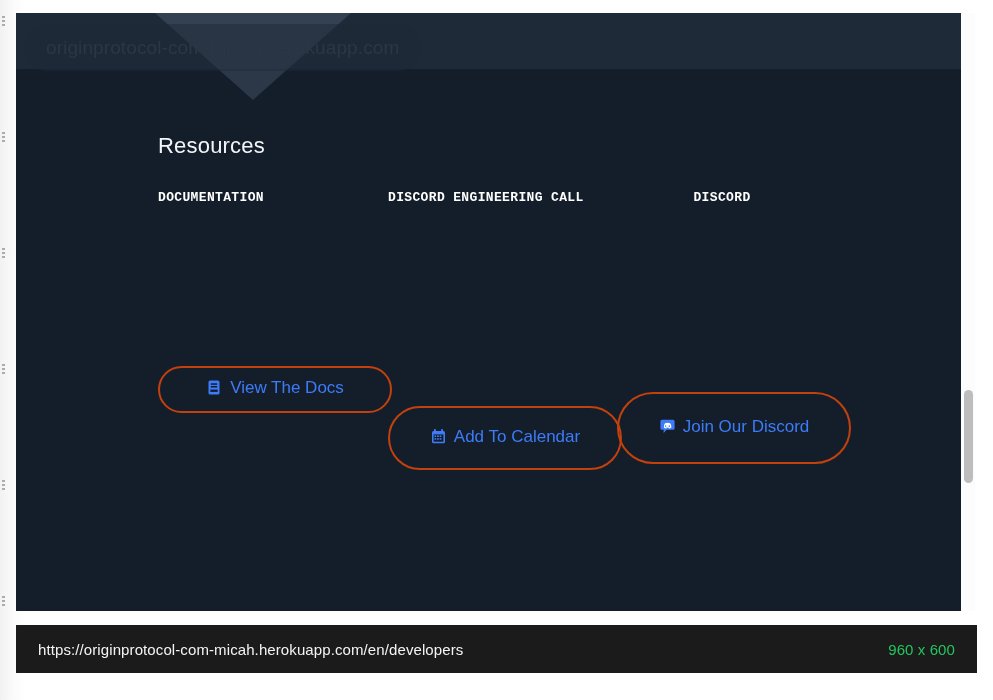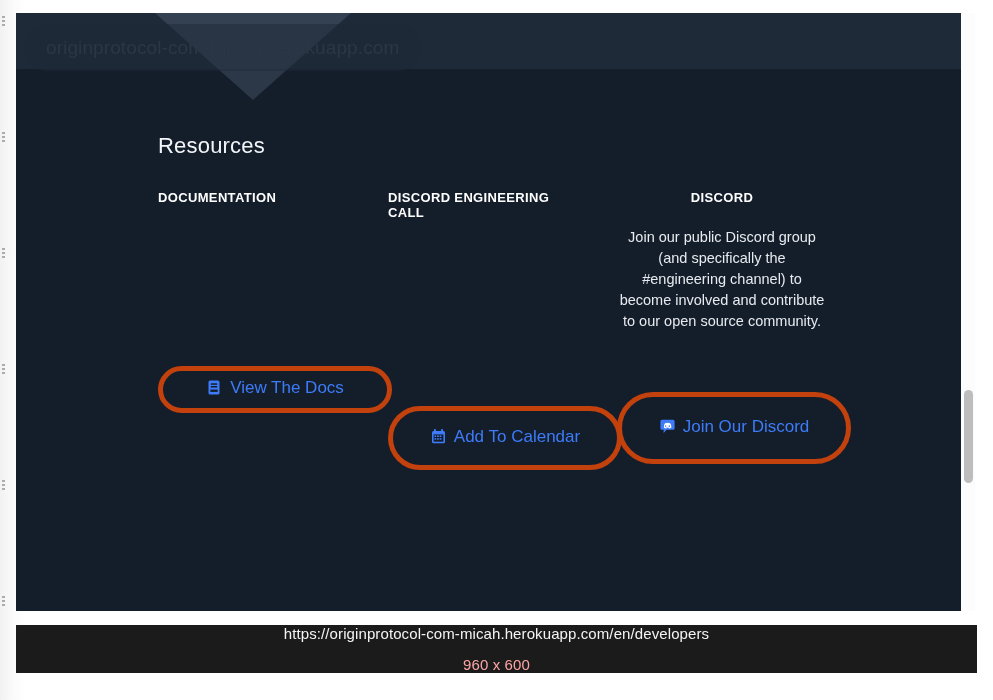--- a/index.html
+++ b/index.html
@@ -94,20 +94,21 @@
     top: 105px;
     color: #f3f5f8;
     font-size: 22px;
     font-weight: 400;
     letter-spacing: .2px;
   }
 
   .col {
     position: absolute;
     top: 177px;
+    font-family: Liberation Mono, monospace;
   }
   #col-0 { left: 142px; width: 205px; }
   #col-1 { left: 372px; width: 197px; }
   #col-2 { left: 601px; width: 210px; text-align: center; }
 
   .col-head {
     color: #ffffff;
     font-size: 13px;
     font-weight: 700;
     letter-spacing: .35px;
@@ -121,21 +122,21 @@
   }
   .col-body a {
     color: #4079f7;
     text-decoration: none;
   }
 
   
   .cta {
     position: absolute;
     box-sizing: border-box;
-    border: 5px solid #c2410c;
+    border: 2px solid #c2410c;
     border-radius: 40px;
     background: transparent;
     color: #3d7bf8;
     font-family: "Liberation Sans", sans-serif;
     font-size: 17px;
     display: flex;
     align-items: center;
     justify-content: center;
     text-align: right;
     padding: 8px 14px;
@@ -180,29 +181,28 @@
     left: 16px;
     top: 625px;
     width: 961px;
     height: 48px;
     background: #1b1b1b;
     display: flex;
     align-items: center;
     justify-content: space-between;
     padding: 0 22px;
     box-sizing: border-box;
-    flex-direction: column;
   }
   #status-url {
     color: #f4f4f4;
     font-size: 15px;
     letter-spacing: .1px;
   }
   #status-size {
-    color: #fca5a5;
+    color: #22c55e;
     font-size: 15px;
     letter-spacing: .1px;
   }
 </style>
 </head>
 <body>
 
 <div id="app-frame">
 
   <div class="ruler-tick" style="top:16px"></div>
@@ -228,21 +228,20 @@
       <div class="col" id="col-0">
         <div class="col-head">DOCUMENTATION</div>
       </div>
 
       <div class="col" id="col-1">
         <div class="col-head">DISCORD ENGINEERING CALL</div>
       </div>
 
       <div class="col" id="col-2">
         <div class="col-head">DISCORD</div>
-        <p class="col-body">Join our public Discord group (and specifically the #engineering channel) to become involved and contribute to our open source community.</p>
       </div>
 
       <div class="cta" id="cta-docs">
         <span class="cta-inner">
           <span class="ic">
             <svg width="17" height="17" viewBox="0 0 17 17">
               <rect x="2.5" y="1.5" width="11" height="14" rx="1.6" fill="#3d7bf8"></rect>
               <rect x="4.8" y="4.3" width="6.4" height="1.5" fill="#141e2b"></rect>
               <rect x="4.8" y="7.0" width="6.4" height="1.5" fill="#141e2b"></rect>
               <rect x="4.3" y="10.6" width="7.4" height="2.3" fill="#141e2b"></rect>

